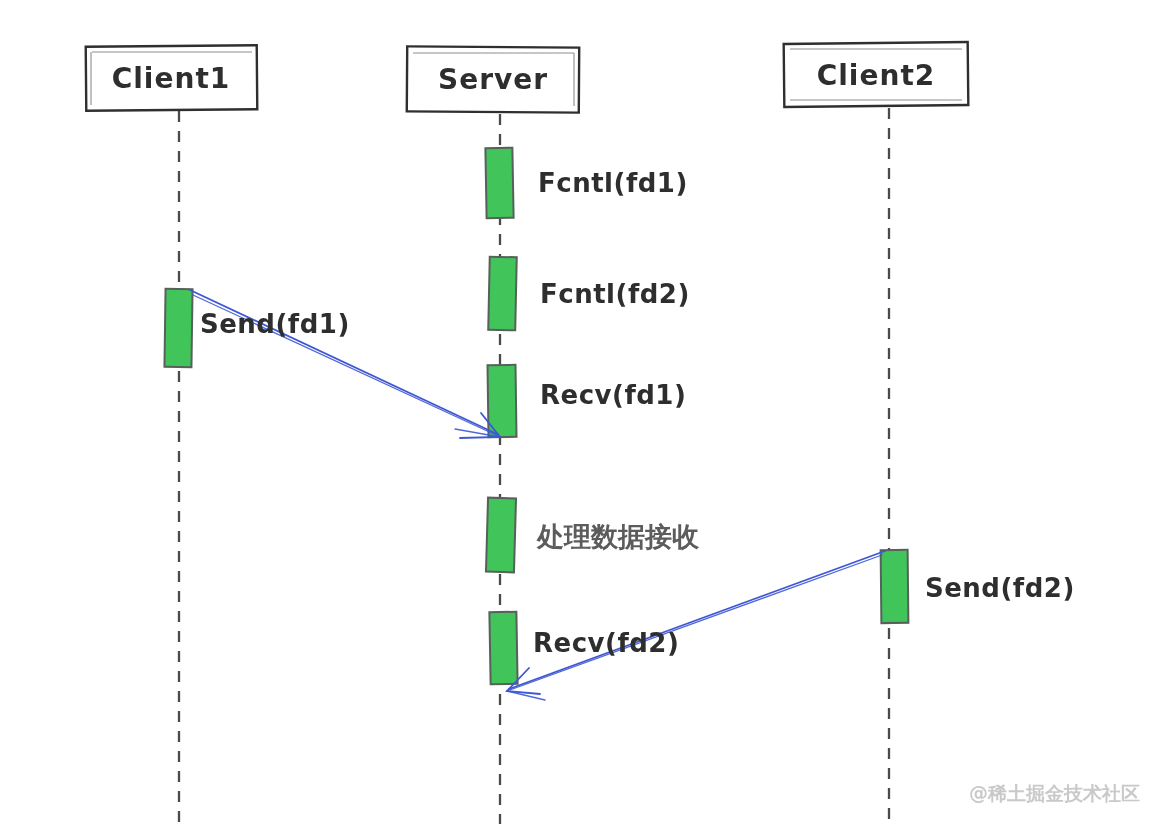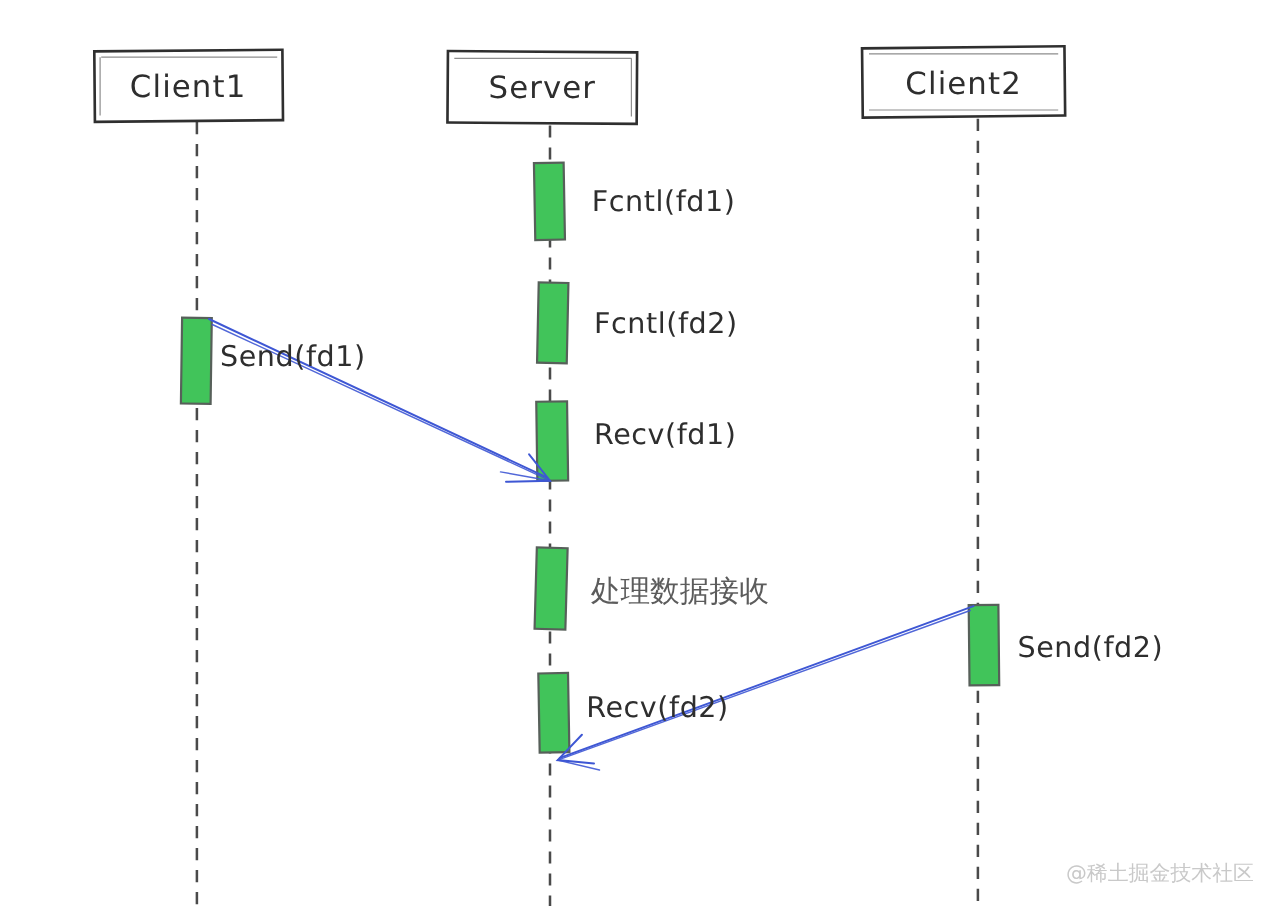--- a/index.html
+++ b/index.html
@@ -4,21 +4,21 @@
 <style>
   html, body {
     margin: 0;
     padding: 0;
     background: #ffffff;
     width: 1156px;
     height: 824px;
     overflow: hidden;
     font-family: "DejaVu Sans", sans-serif;
   }
-  #canvas-wrap { position: relative; width: 1156px; height: 824px; }
+  #canvas-wrap { position: relative; width: 1156px; height: 824px; font-weight: bold; }
   svg { display: block; }
 
   .actor-box {
     fill: #ffffff;
     stroke: var(--box-stroke, #2f2f2f);
     stroke-width: 2.4;
   }
   .sketch-echo {
     stroke: var(--box-stroke, #2f2f2f);
     stroke-width: 1.1;

